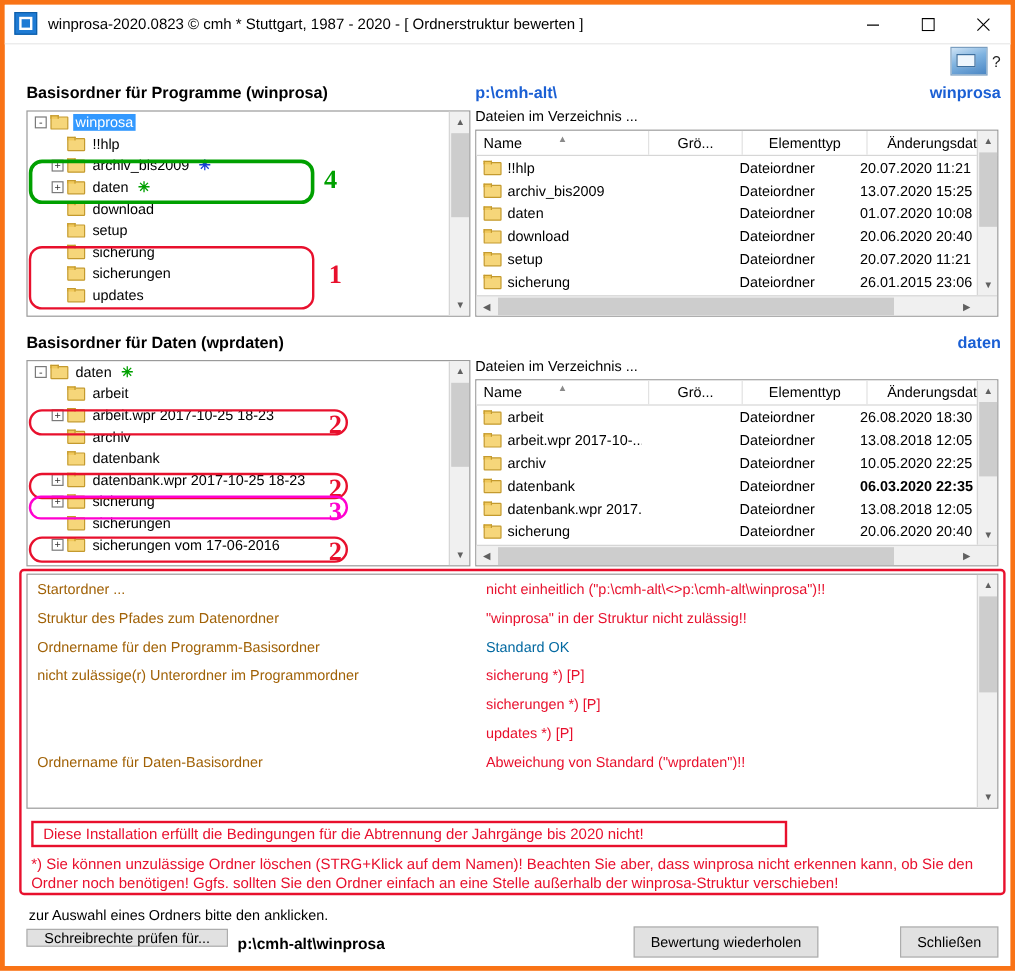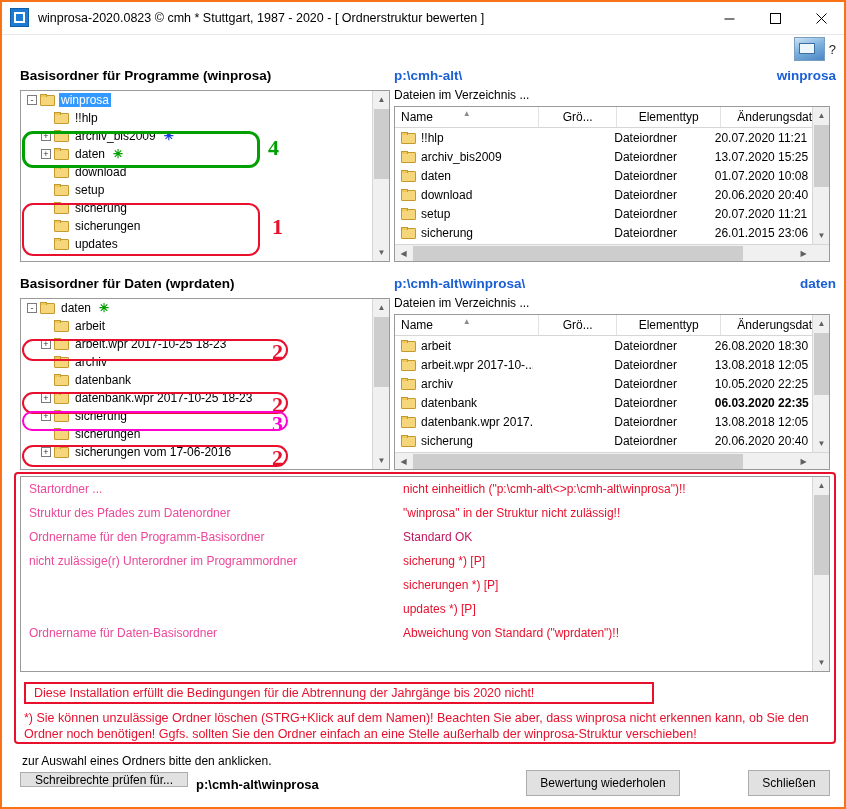--- a/index.html
+++ b/index.html
@@ -12,21 +12,21 @@
     height: 809px;
     font-family: "Liberation Sans", sans-serif;
     font-size: 12px;
     color: #000000;
     overflow: hidden;
     position: relative;
   }
   #app {
     position: absolute;
     inset: 0;
-    border: 2px solid #f97316;
+    border: 4px solid #f97316;
     box-sizing: border-box;
     background: #ffffff;
   }
 
   
   .titlebar {
     height: 33px;
     background: #ffffff;
     display: flex;
     align-items: center;
@@ -262,24 +262,24 @@
   
   .results {
     border: 1px solid #9a9a9a;
     background: #ffffff;
     box-sizing: border-box;
     position: relative;
     overflow: hidden;
   }
   .res-body { position: absolute; left: 0; right: 17px; top: 0; bottom: 0; overflow: hidden; }
   .res-row { display: flex; height: 24px; align-items: center; font-size: 12px; white-space: nowrap; }
-  .res-key { width: 380px; padding-left: 8px; box-sizing: border-box; color: #ec4899; }
+  .res-key { width: 380px; padding-left: 8px; box-sizing: border-box; color: #a16207; }
   .res-val { padding-left: 2px; }
   .red { color: #e8102d; }
-  .green { color: #be185d; }
+  .green { color: #0369a1; }
 
   
   .banner-red-box {
     border: 2px solid #e8102d;
     box-sizing: border-box;
     display: flex; align-items: center;
     padding-left: 8px;
     color: #e8102d;
     font-size: 12.5px;
     background: #ffffff;
@@ -504,21 +504,20 @@
       <div class="arrow bottom">▼</div>
     </div>
     <div class="hscroll">
       <div class="arrow left">◀</div>
       <div class="thumb" style="left:18px; width:330px;"></div>
       <div class="arrow right">▶</div>
     </div>
   </div>
 
   <div style="position:absolute; left:18px; top:274px; width:370px;" class="section-title">Basisordner für Daten (wprdaten)</div>
-  <div style="position:absolute; left:392px; top:274px; width:300px;" class="path-label">p:\cmh-alt\winprosa\</div>
   <div style="position:absolute; right:8px; top:274px; width:200px;" class="path-right">daten</div>
 
   <div class="tree" style="position:absolute; left:18px; top:296px; width:370px; height:172px;">
     <div class="tree-inner" id="data-tree-rows">
         <div class="trow" style="padding-left: 6px;">
           <span class="expander">-</span>
           <span class="folder"></span>
           <span class="tlabel">daten</span>
           <span class="marker green">✳</span>
         </div>

